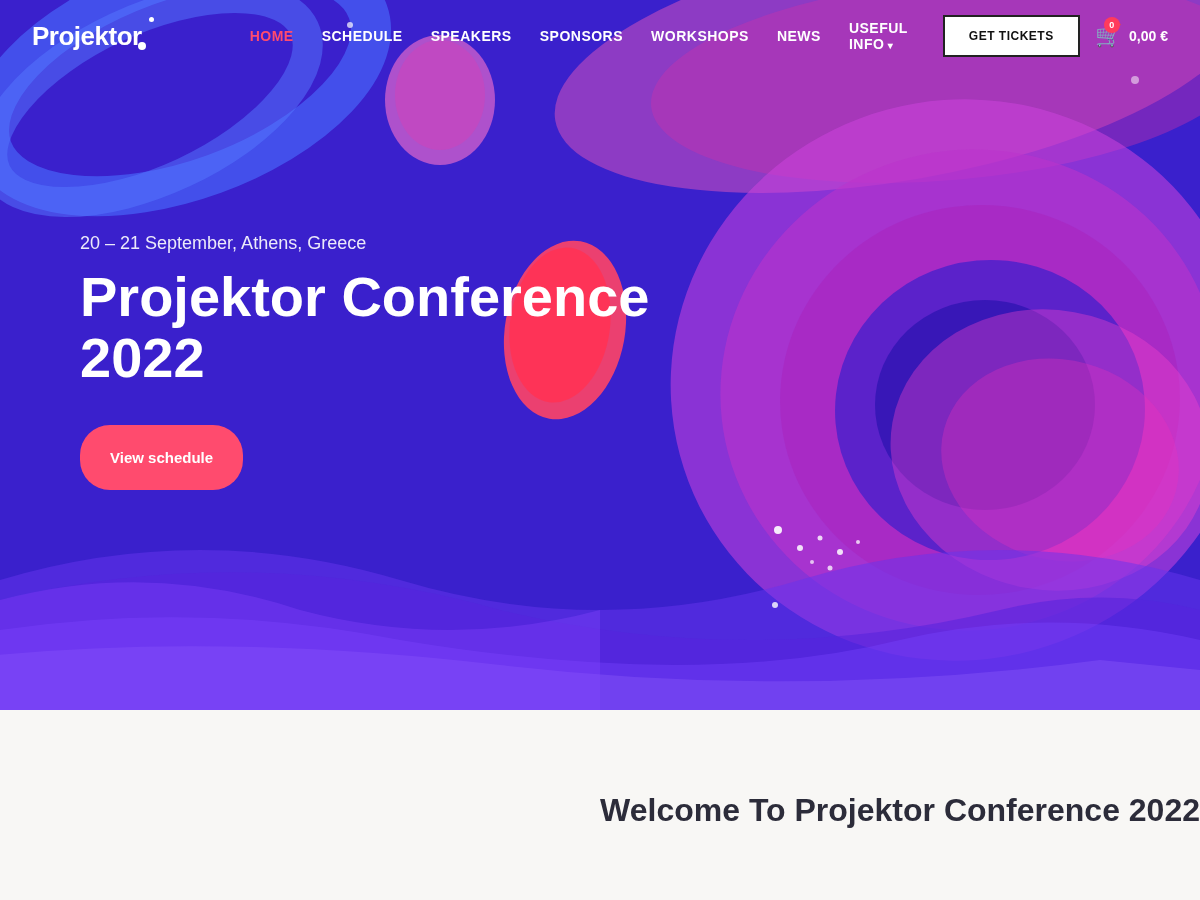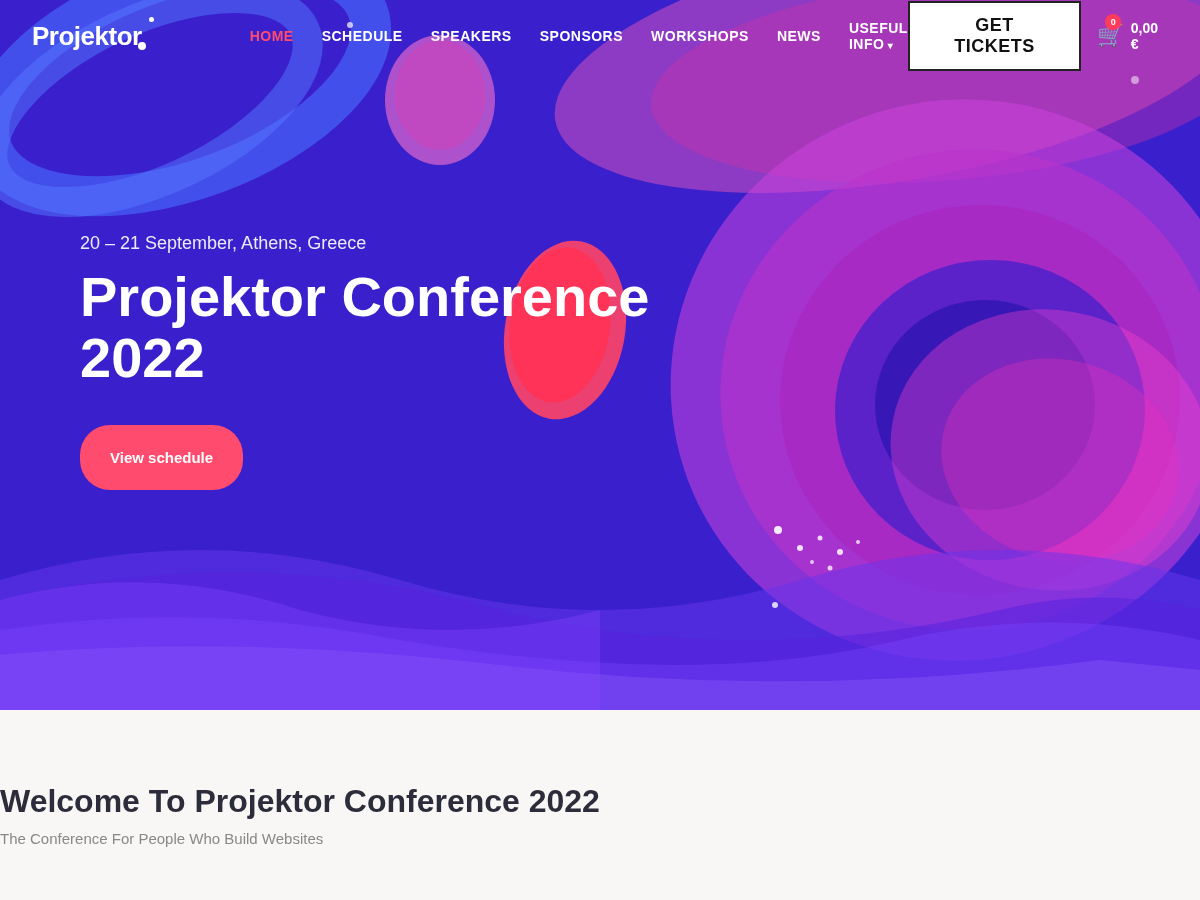--- a/index.html
+++ b/index.html
@@ -64,21 +64,21 @@
     .nav-actions {
       display: flex;
       align-items: center;
       gap: 16px;
     }
     .btn-tickets {
       border: 2px solid #222;
       background: #fff;
       color: #111;
       padding: 12px 24px;
-      font-size: 18px;
+      font-size: 12px;
       font-weight: 700;
       letter-spacing: 0.5px;
       cursor: pointer;
       text-transform: uppercase;
     }
     .cart-area {
       display: flex;
       align-items: center;
       gap: 6px;
       color: #fff;
@@ -159,21 +159,21 @@
       cursor: pointer;
     }
 
     
     .bottom-section {
       width: 1200px;
       height: 190px;
       background: #f8f7f5;
       display: flex;
       flex-direction: column;
-      align-items: flex-start;
+      align-items: flex-end;
       justify-content: center;
       padding-top: 20px;
     }
     .welcome-title {
       color: #2c2c3a;
       font-size: 32px;
       font-weight: 800;
       margin-bottom: 10px;
     }
     .welcome-sub {
@@ -258,14 +258,13 @@
 
   <div class="hero-content">
     <p class="hero-date">20 – 21 September, Athens, Greece</p>
     <h1 class="hero-title">Projektor Conference 2022</h1>
     <button class="btn-schedule">View schedule</button>
   </div>
 </div>
 
 <div class="bottom-section">
   <h2 class="welcome-title">Welcome To Projektor Conference 2022</h2>
-  <p class="welcome-sub">The Conference For People Who Build Websites</p>
 </div>
 
 </body></html>

